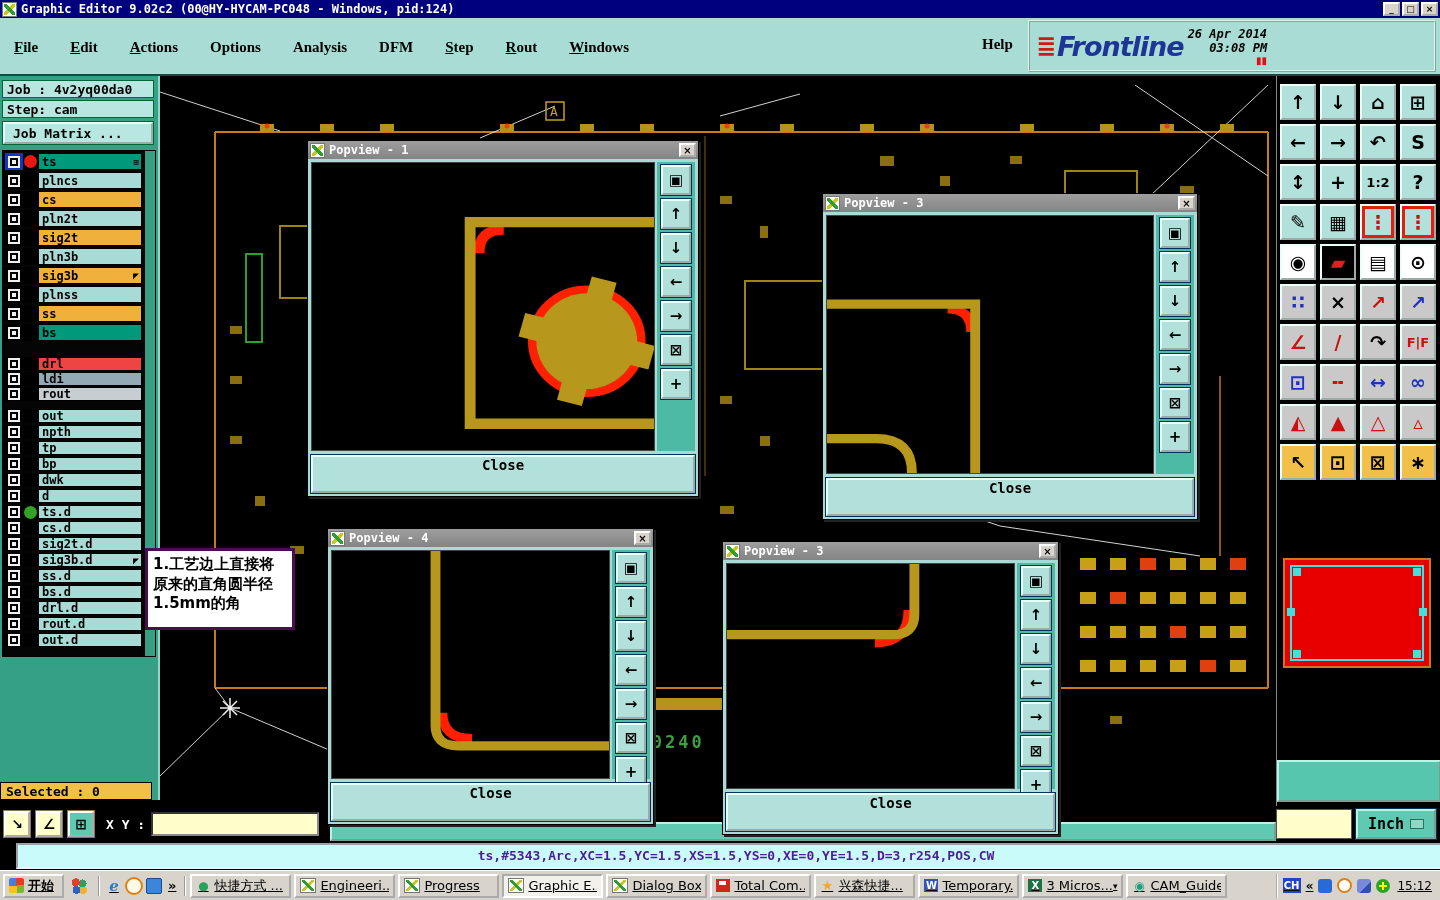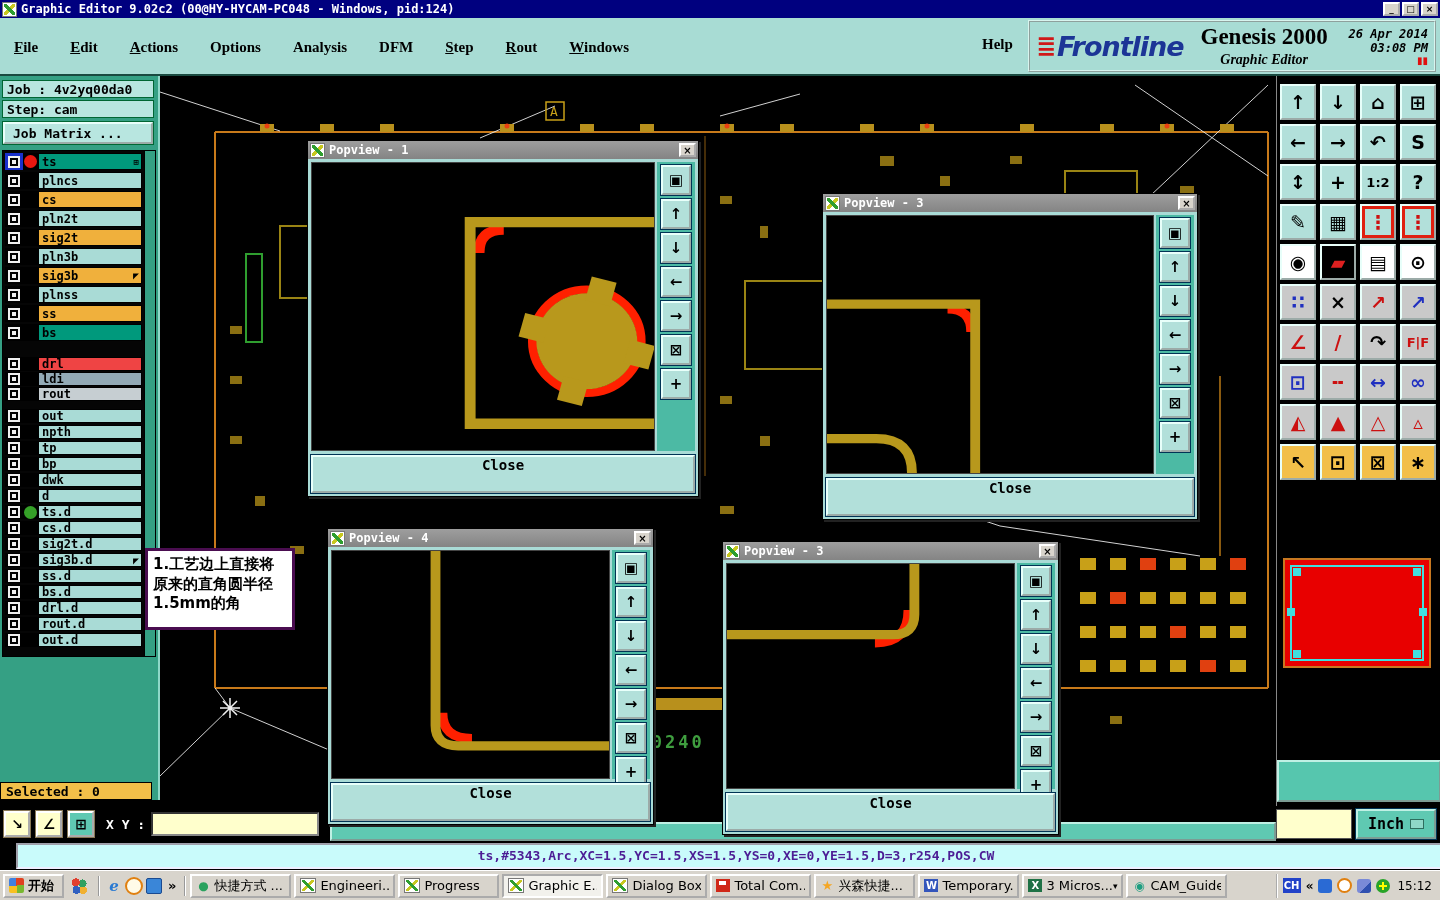--- a/index.html
+++ b/index.html
@@ -124,21 +124,21 @@
             padding-top:3px;gap:4px;flex:none;margin-left:2px;}
   .pvbtn{width:30px;height:30px;background:#b2e0da;border:2px outset #e8fffa;outline:1px solid #035;
          box-sizing:border-box;display:flex;align-items:center;justify-content:center;
          font:bold 15px "DejaVu Sans",sans-serif;color:#000;flex:none;}
   .pv-close{height:38px;margin:2px 3px 3px 3px;background:#b2e0da;border:2px outset #e8fffa;outline:1px solid #035;
             box-sizing:border-box;text-align:center;font:bold 14px "DejaVu Sans Mono",monospace;
             line-height:17px;color:#000;flex:none;}
   
   #taskbar{position:absolute;left:0;top:870px;width:1440px;height:30px;background:#d8d4cc;border-top:1px solid #fff;
            box-sizing:border-box;display:flex;align-items:center;padding:8px 3px;z-index:12;
-           font-family:"DejaVu Sans",sans-serif;}
+           font-family:"DejaVu Sans",sans-serif;text-decoration:underline;}
   #startbtn{height:24px;display:flex;align-items:center;gap:4px;padding:0 8px 0 4px;
             border:2px outset #fff;box-sizing:border-box;font:bold 13px "DejaVu Sans",sans-serif;flex:none;}
   .winflag{width:15px;height:15px;background:conic-gradient(#e04020 0 25%,#78b830 0 50%,#f8c020 0 75%,#4080e0 0);
            border-radius:2px;flex:none;}
   .balls{width:18px;height:18px;margin:0 6px;flex:none;background:
      radial-gradient(circle at 32% 30%,#e04030 0 4px,transparent 4px),
      radial-gradient(circle at 70% 36%,#30a060 0 4px,transparent 4px),
      radial-gradient(circle at 36% 72%,#3060c0 0 4px,transparent 4px),
      radial-gradient(circle at 72% 72%,#f0b030 0 4px,transparent 4px);}
   .vsep{width:0;height:20px;border-left:1px solid #999;border-right:1px solid #fff;margin:0 4px;flex:none;}
@@ -206,24 +206,20 @@
         <div class="menu-item">DFM</div>
         <div class="menu-item"><u>S</u>tep</div>
         <div class="menu-item"><u>R</u>out</div>
         <div class="menu-item"><u>W</u>indows</div>
       </div>
     <div class="menu-item help">Help</div>
     <div id="brandpanel">
       <span class="logo">
         <span class="mark">≣</span>
         <span class="word">Frontline</span>
-      </span>
-      <span class="prodblock">
-        <div class="prod">Genesis 2000</div>
-        <div class="prodsub">Graphic Editor</div>
       </span>
       <span class="dtblock">
         <div class="dt">26 Apr 2014</div>
         <div class="dt">03:08 PM</div>
         <div class="pause">▮▮</div>
       </span>
     </div>
   </div>
 
   <div id="canvas">

